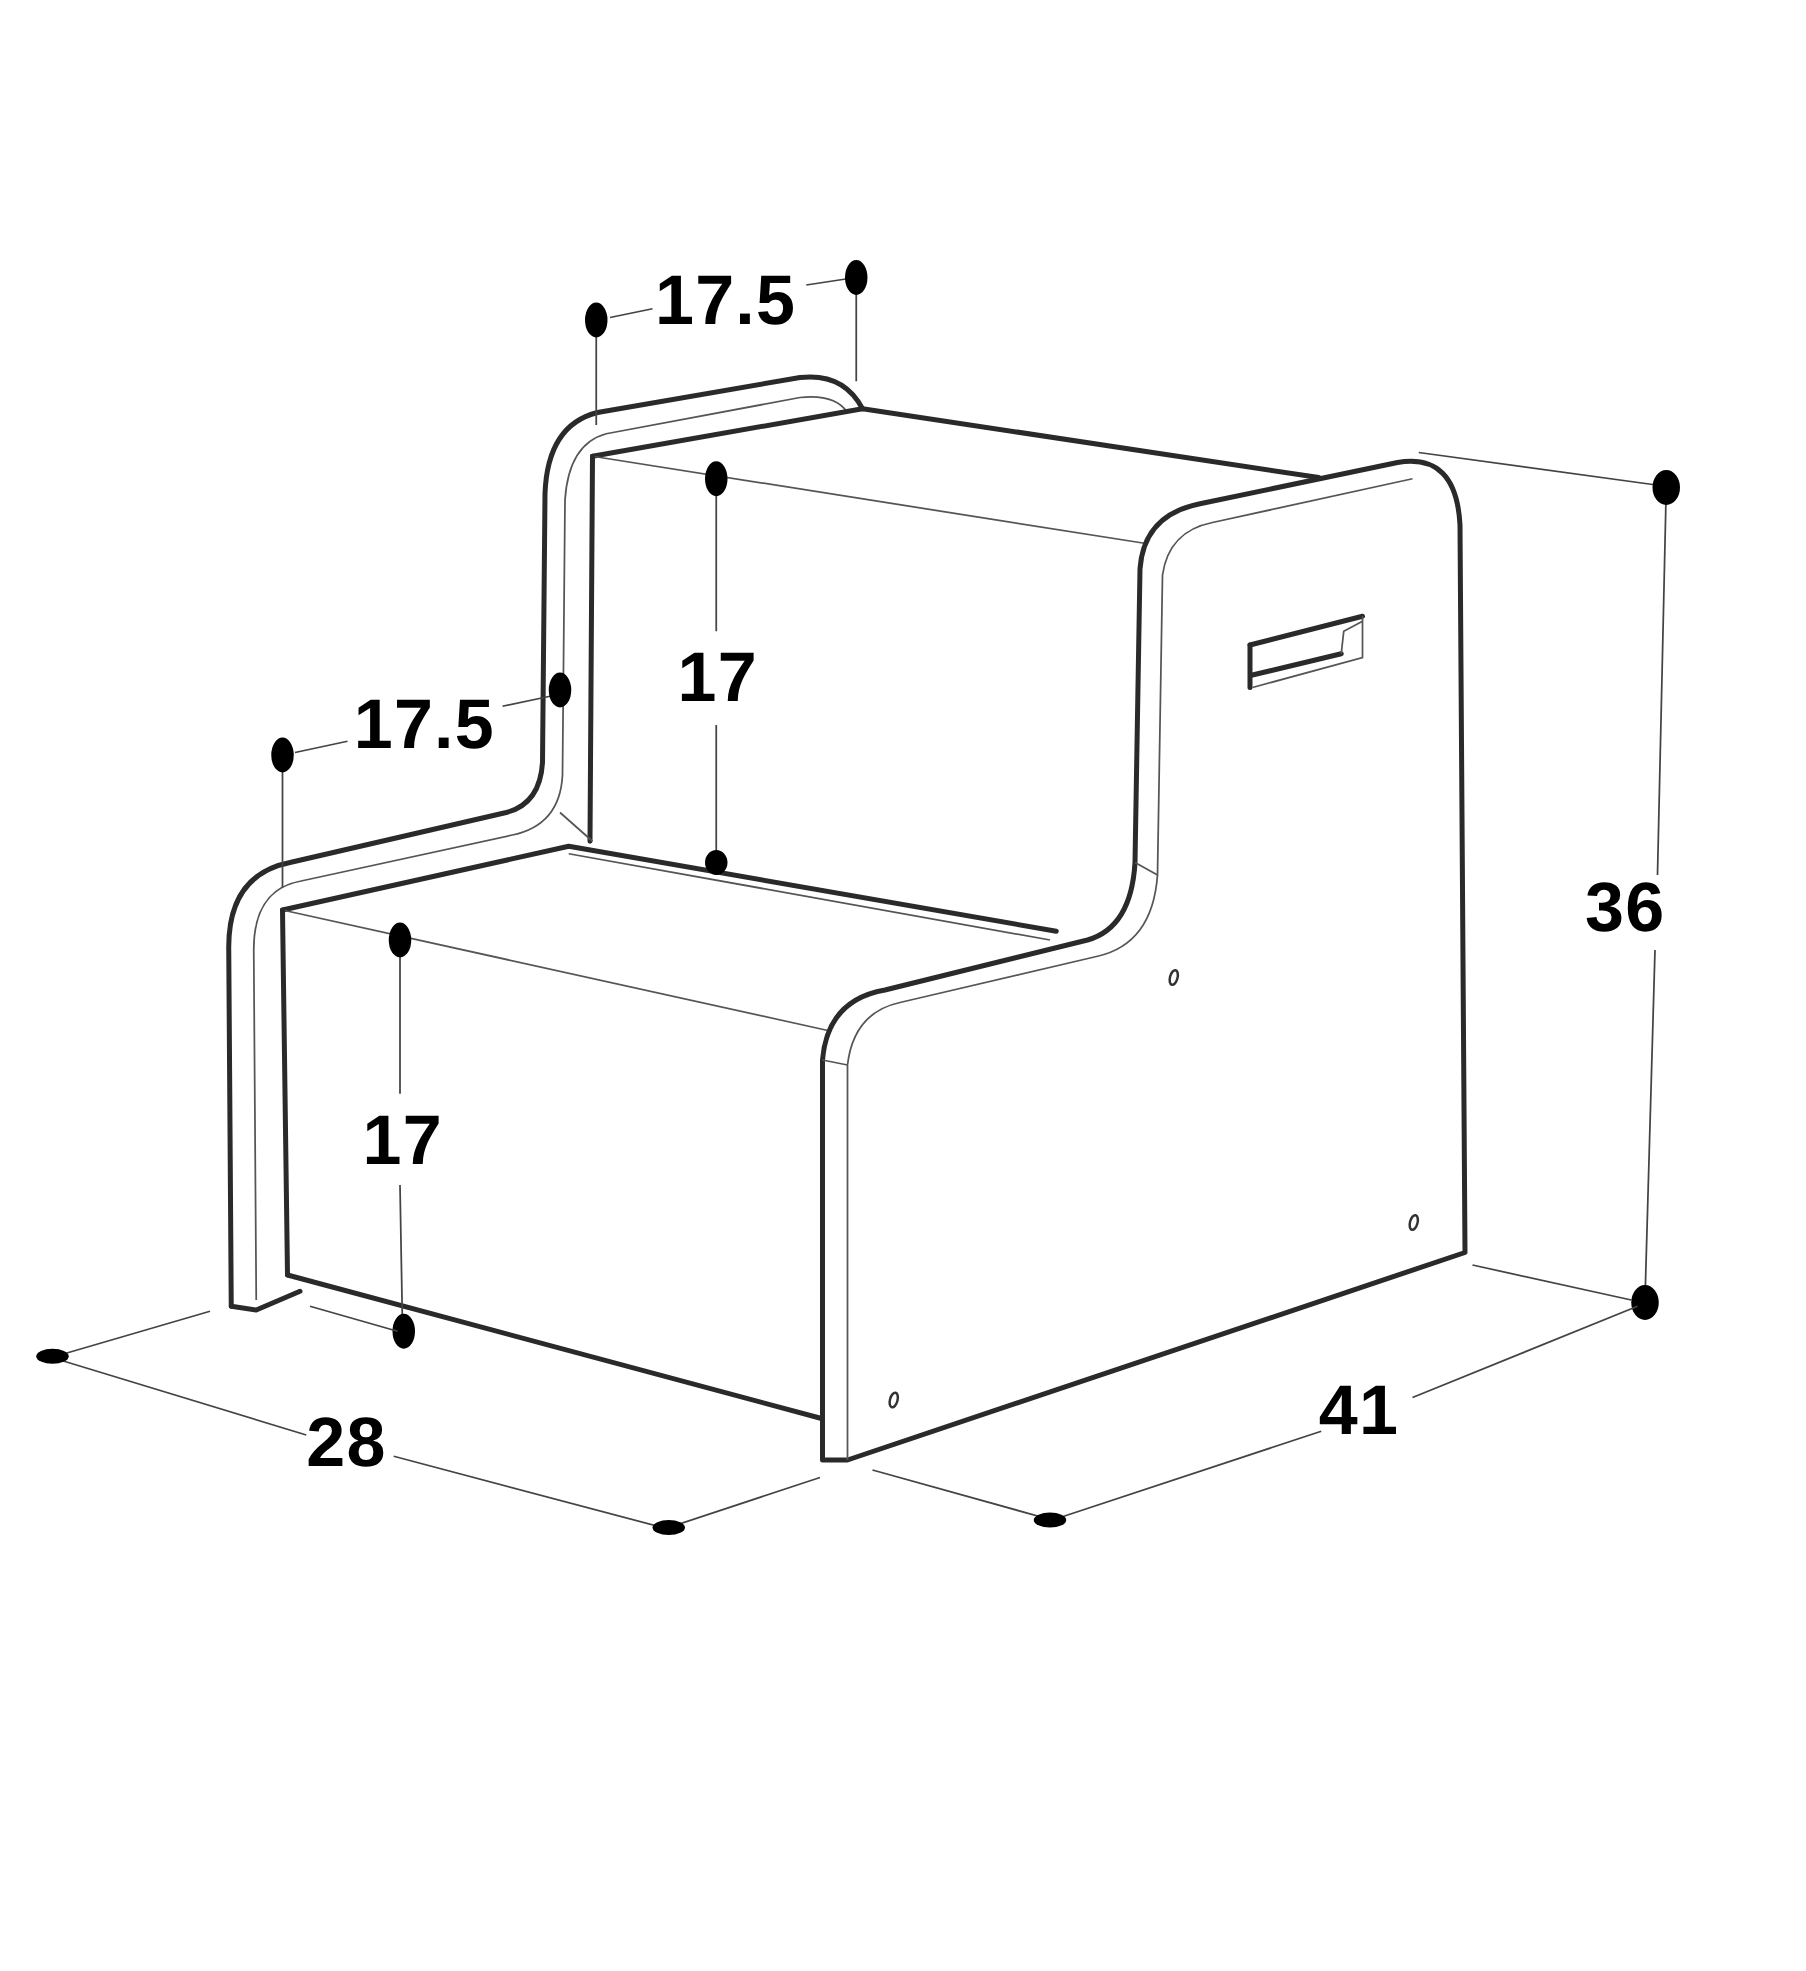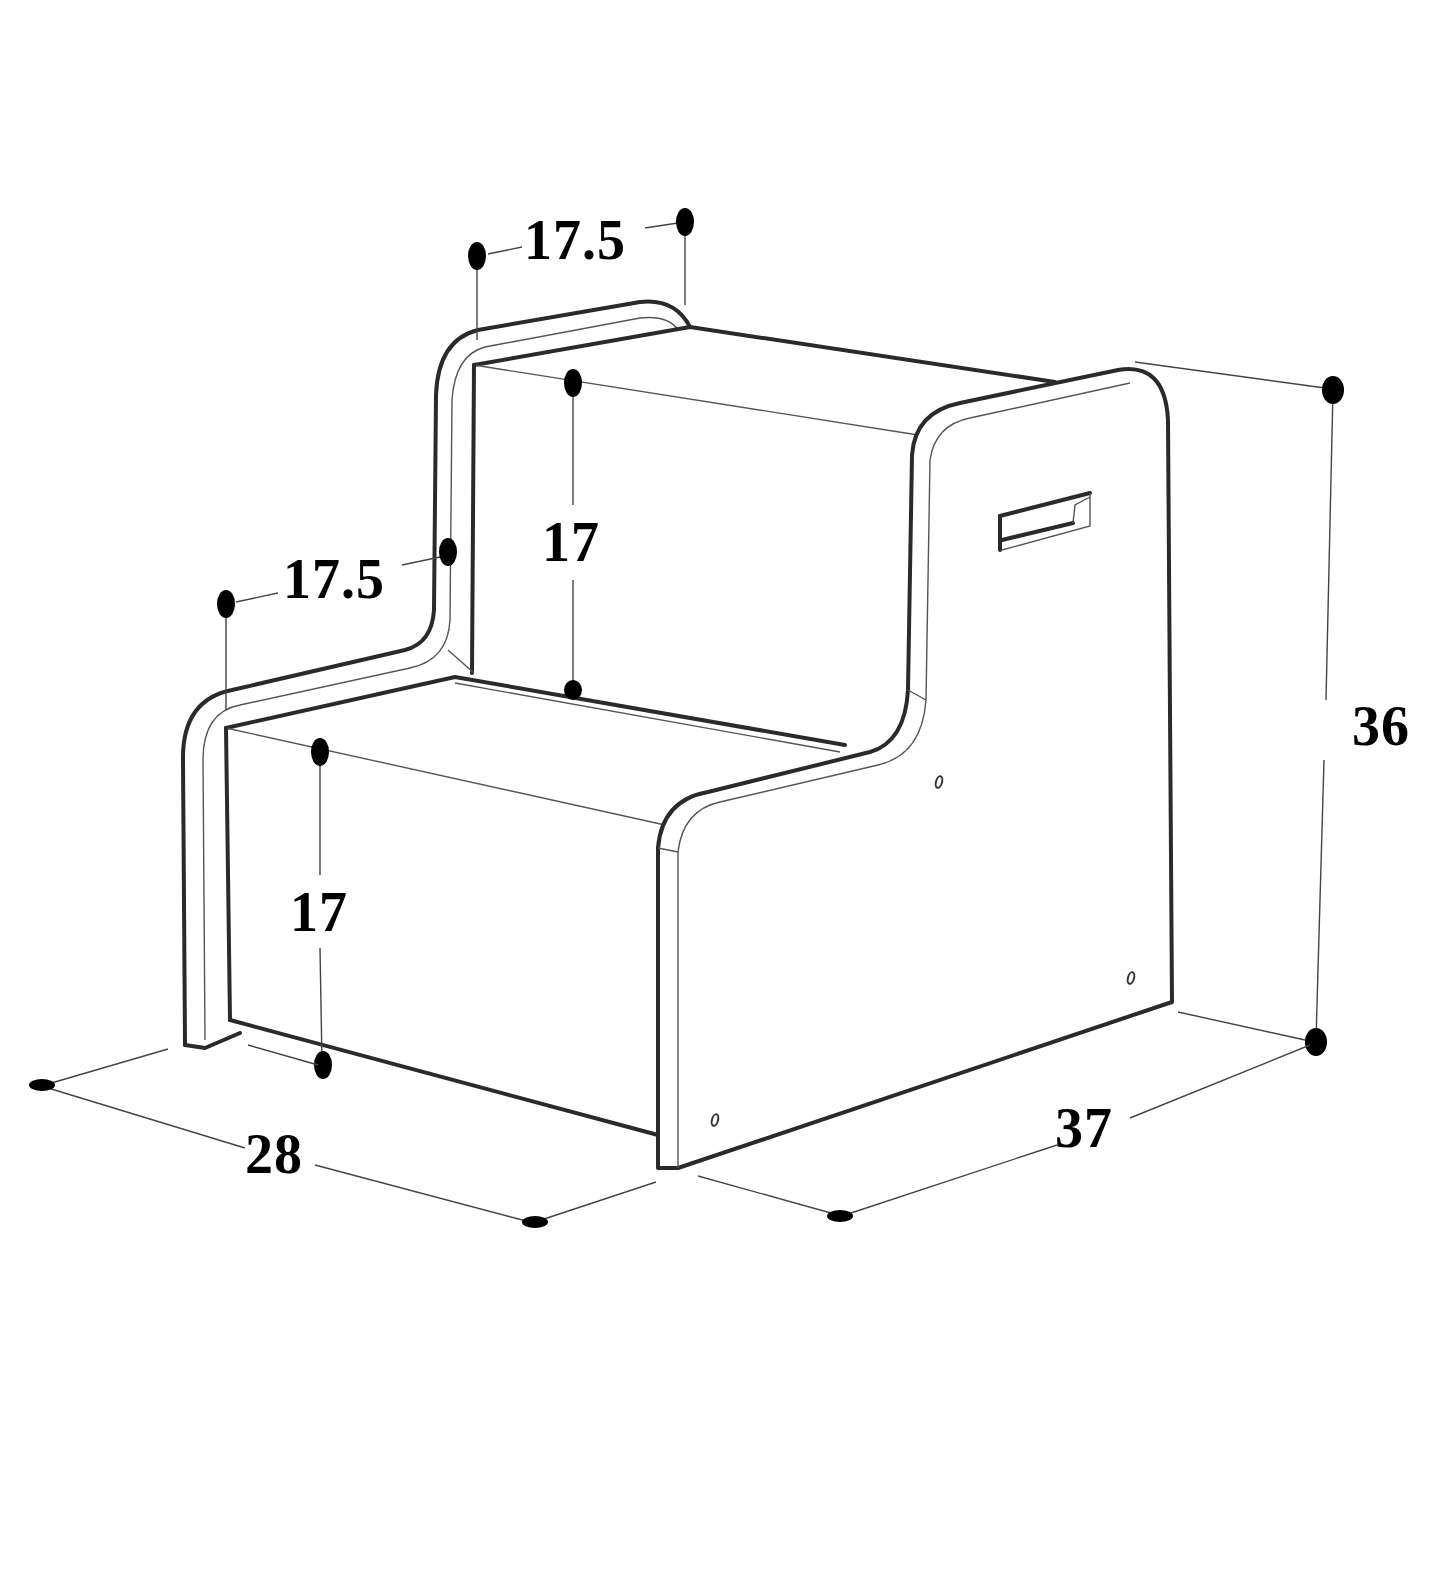--- a/index.html
+++ b/index.html
@@ -1,18 +1,18 @@
 <!DOCTYPE html>
 <html><head>
 <meta charset="utf-8">
 <style>
   html, body { margin: 0; padding: 0; background: #ffffff; }
   body { width: 1445px; height: 1577px; position: relative; overflow: hidden; font-family: "DejaVu Sans", sans-serif; }
   #drawing { position: absolute; left: 0; top: 0; width: 1445px; height: 1577px; }
-  .dim-label { position: absolute; font-family: Liberation Serif, serif; font-weight: bold; font-size: 56px; color: #000; line-height: 1; white-space: nowrap; background: transparent; letter-spacing: 1px; }
+  .dim-label { position: absolute; font-family: Liberation Sans, sans-serif; font-weight: bold; font-size: 56px; color: #000; line-height: 1; white-space: nowrap; background: transparent; letter-spacing: 1px; }
   .edge-thick { stroke: #2a2a2a; stroke-width: 4; fill: none; stroke-linejoin: round; stroke-linecap: round; }
   .edge-thin { stroke: #555; stroke-width: 1.4; fill: none; }
   .dim-line { stroke: #444; stroke-width: 1.4; fill: none; }
   .dot { fill: #000; }
   .hole { stroke: #333; stroke-width: 2; fill: #fff; }
 </style>
 </head>
 <body>
 
 <svg id="drawing" viewBox="0 0 1445 1577" xmlns="http://www.w3.org/2000/svg">
@@ -114,15 +114,15 @@
     <line class="dim-line" x1="845" y1="1215" x2="1057" y2="1145"></line>
     <line class="dim-line" x1="1130" y1="1118" x2="1310" y2="1045"></line>
     <ellipse class="dot" cx="840" cy="1216" rx="13" ry="6"></ellipse>
   </g>
 </svg>
 
 <div class="dim-label" style="left:524px; top:212px;">17.5</div>
 <div class="dim-label" style="left:283px; top:551px;">17.5</div>
 <div class="dim-label" style="left:542px; top:514px;">17</div>
 <div class="dim-label" style="left:290px; top:884px;">17</div>
-<div class="dim-label" style="left:1352px; top:698px;">36</div>
+<div class="dim-label" style="left:1268px; top:698px;">36</div>
 <div class="dim-label" style="left:245px; top:1126px;">28</div>
-<div class="dim-label" style="left:1055px; top:1100px;">37</div>
+<div class="dim-label" style="left:1055px; top:1100px;">41</div>
 
 </body></html>

